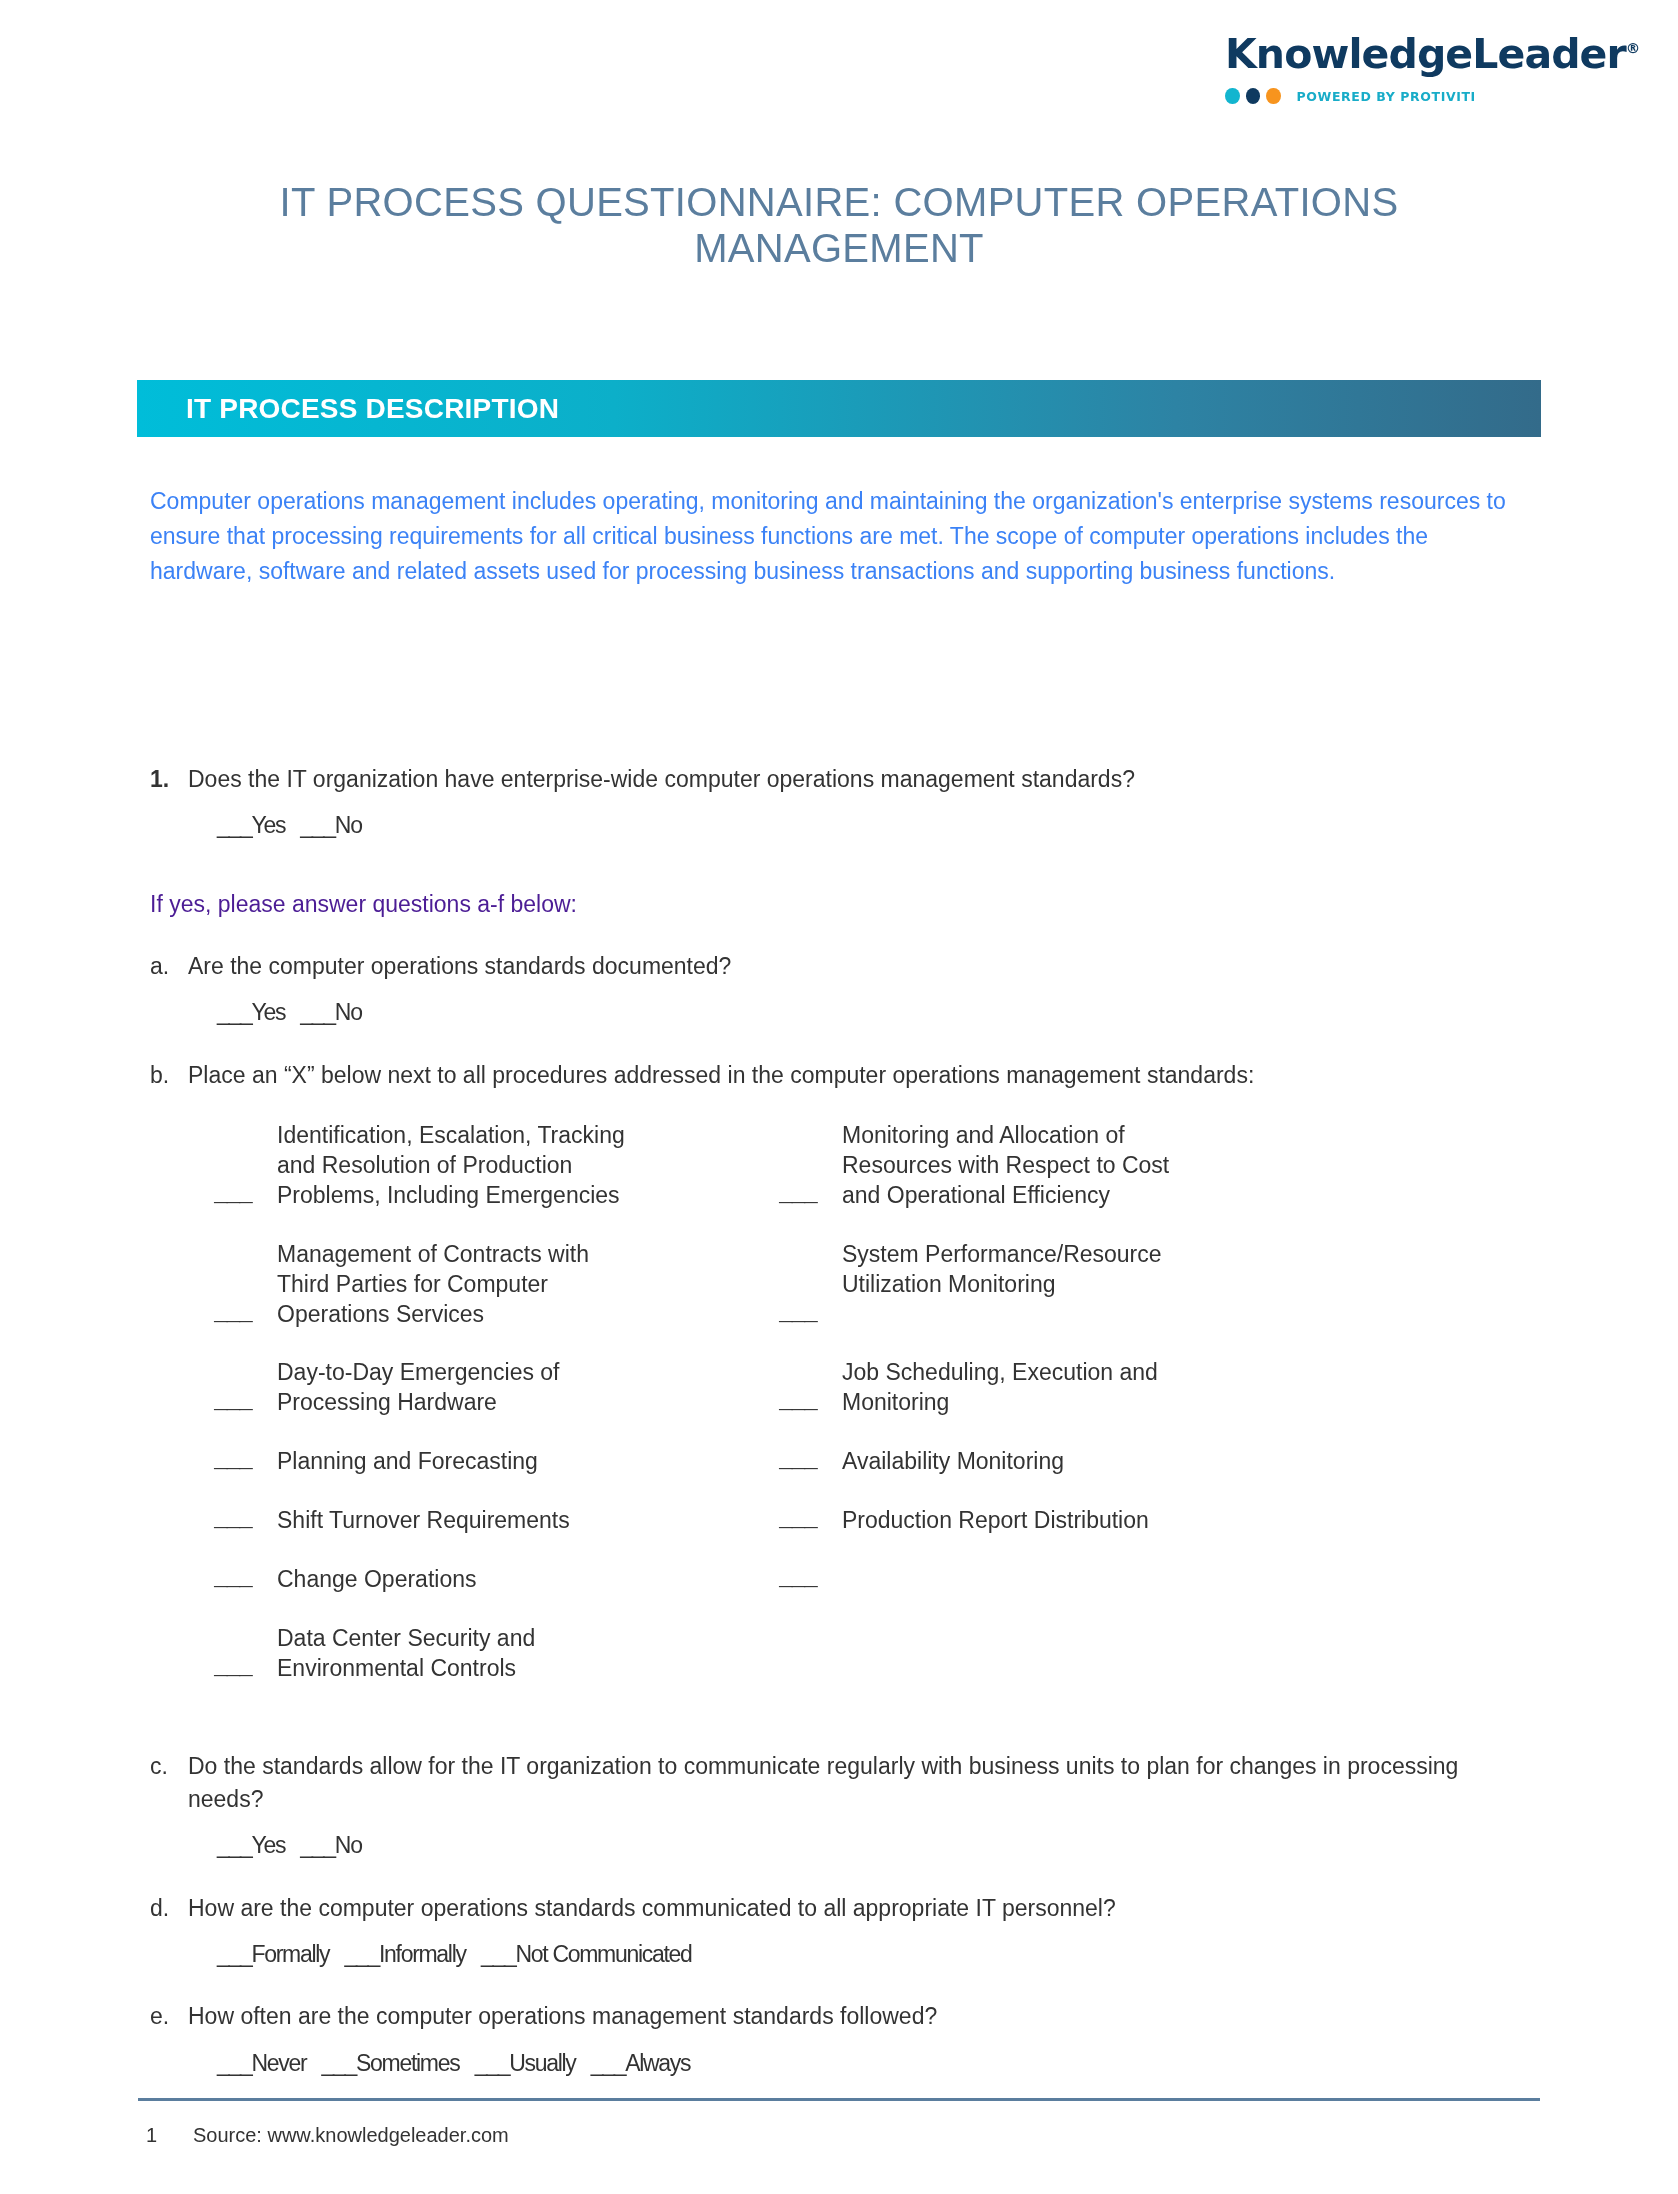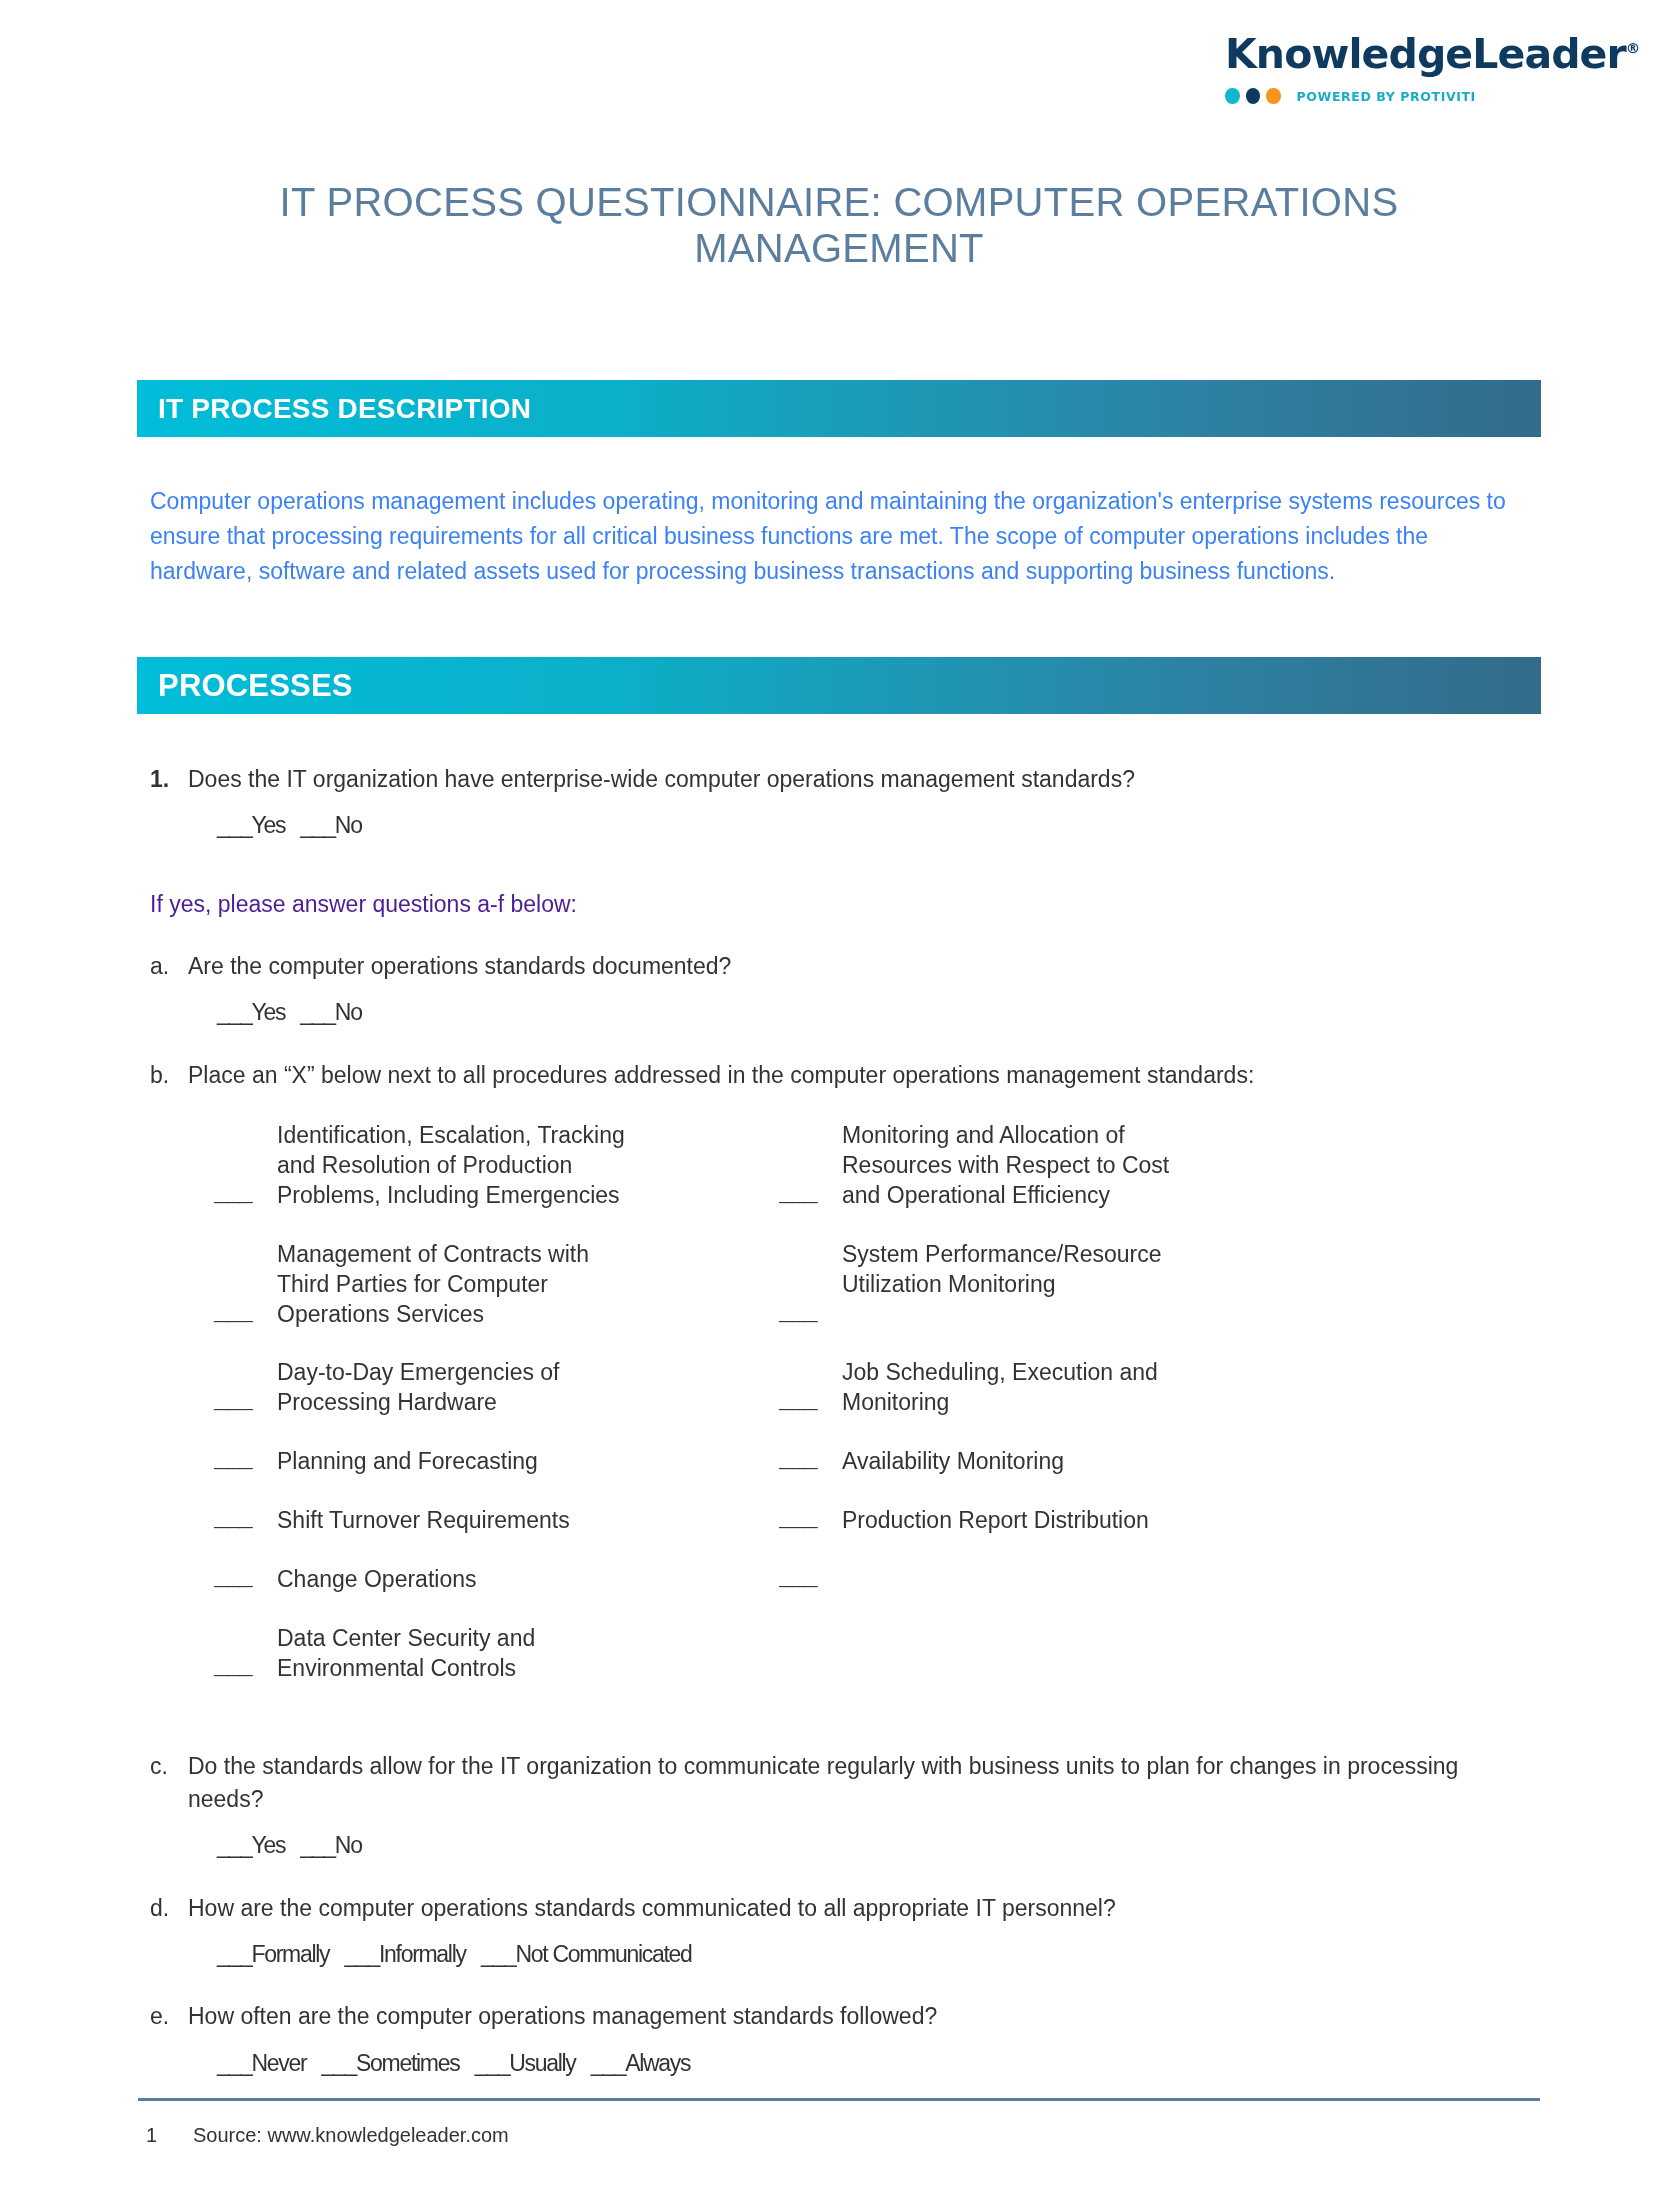--- a/index.html
+++ b/index.html
@@ -86,20 +86,21 @@
 
   
   .bar {
     position: absolute;
     left: 137px;
     width: 1404px;
     height: 57px;
     background: linear-gradient(to right, #00bdd9 0%, #0cafc9 34%, #2d83a4 74%, #336b8a 100%);
     display: flex;
     align-items: center;
+    padding-left: 28px;
   }
   .bar-label {
     color: #ffffff;
     font-weight: 700;
     padding-left: 21px;
     letter-spacing: 0.2px;
   }
   #bar-desc { top: 380px; }
   #bar-desc .bar-label { font-size: 28px; }
   #bar-proc { top: 657px; }
@@ -244,23 +245,20 @@
   </div>
 
   <h1 class="doc-title">IT PROCESS QUESTIONNAIRE: COMPUTER OPERATIONS MANAGEMENT</h1>
 
   <div class="bar" id="bar-desc">
     <span class="bar-label">IT PROCESS DESCRIPTION</span>
   </div>
 
   <p class="desc">Computer operations management includes operating, monitoring and maintaining the organization's enterprise systems resources to ensure that processing requirements for all critical business functions are met. The scope of computer operations includes the hardware, software and related assets used for processing business transactions and supporting business functions.</p>
 
-  <div class="bar" id="bar-proc">
-    <span class="bar-label">PROCESSES</span>
-  </div>
 
   <div class="content">
 
     <div class="q-main">
       <span class="num">1.</span>
       <span>Does the IT organization have enterprise-wide computer operations management standards?</span>
     </div>
     <div class="sp-20"></div>
     <div class="answers blank">___Yes   ___No</div>
 

